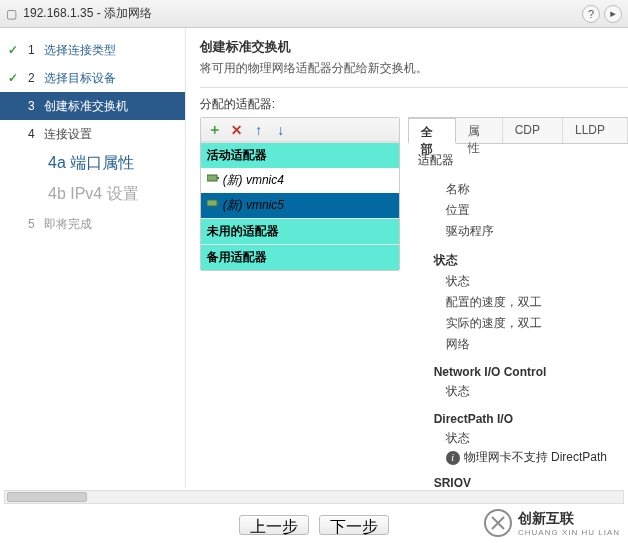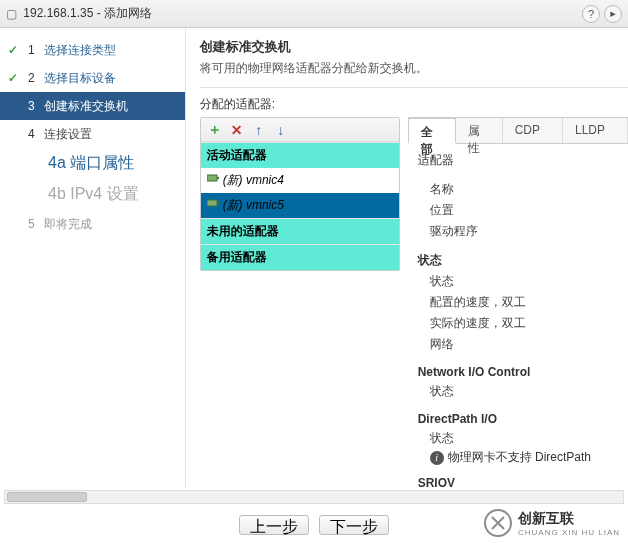--- a/index.html
+++ b/index.html
@@ -78,21 +78,21 @@
     cursor: pointer;
   }
   .tab.active {
     background: #fff; border-bottom: 2px solid #fff; margin-bottom: -1px;
     font-weight: bold; color: #333; border-top: 1px solid #ccc;
     border-left: 1px solid #ccc; border-right: 1px solid #ccc;
   }
   .tab-body {
     flex: 1; padding: 8px 10px; font-size: 12px; color: #333; overflow: hidden;
   }
-  .prop-group { margin-top: 10px; }
+  .prop-group { margin-top: 10px; margin-left: 16px; }
   .prop-group-title { font-weight: bold; margin-bottom: 2px; }
   .prop-line { padding: 2px 0 2px 12px; color: #444; }
   .info-line { display: flex; align-items: center; gap: 4px; padding-left: 12px; }
   .info-icon {
     width: 14px; height: 14px; border-radius: 7px; background: #555;
     color: #fff; font-size: 10px; display: flex; align-items: center; justify-content: center;
     font-style: italic; font-family: Georgia, serif;
   }
 
   .hscroll {

